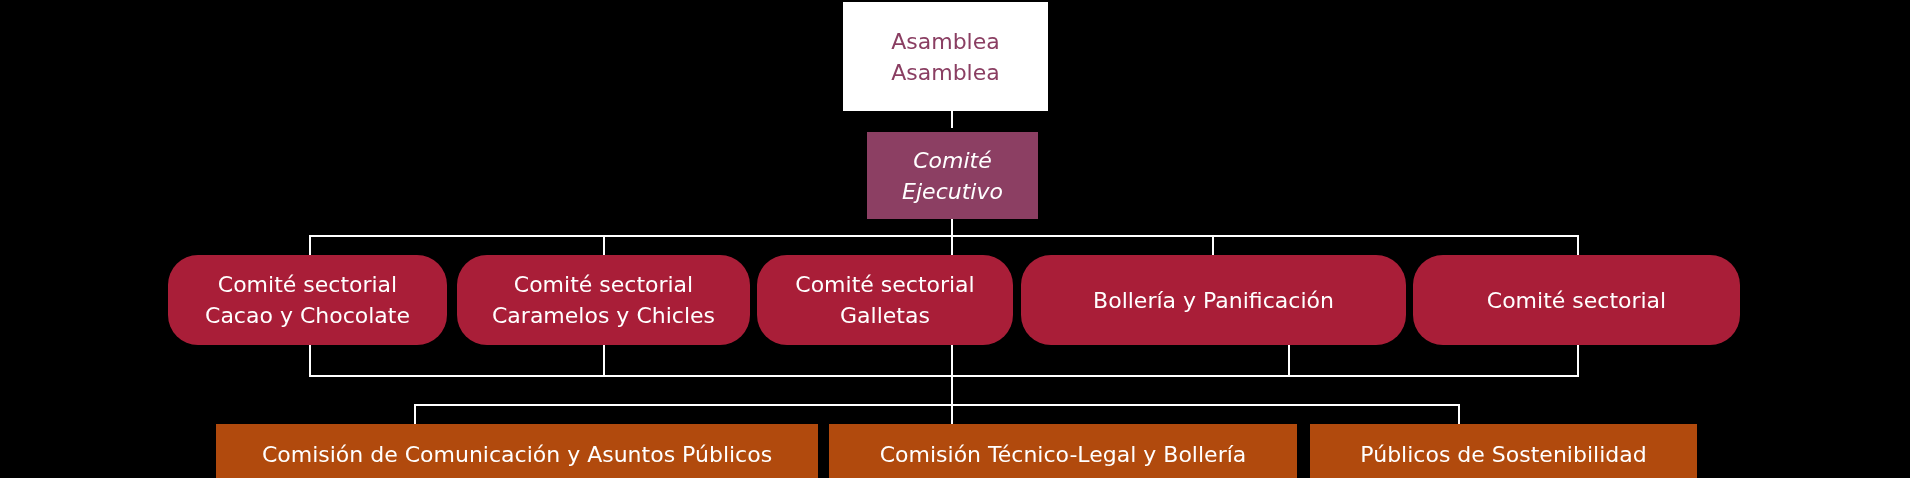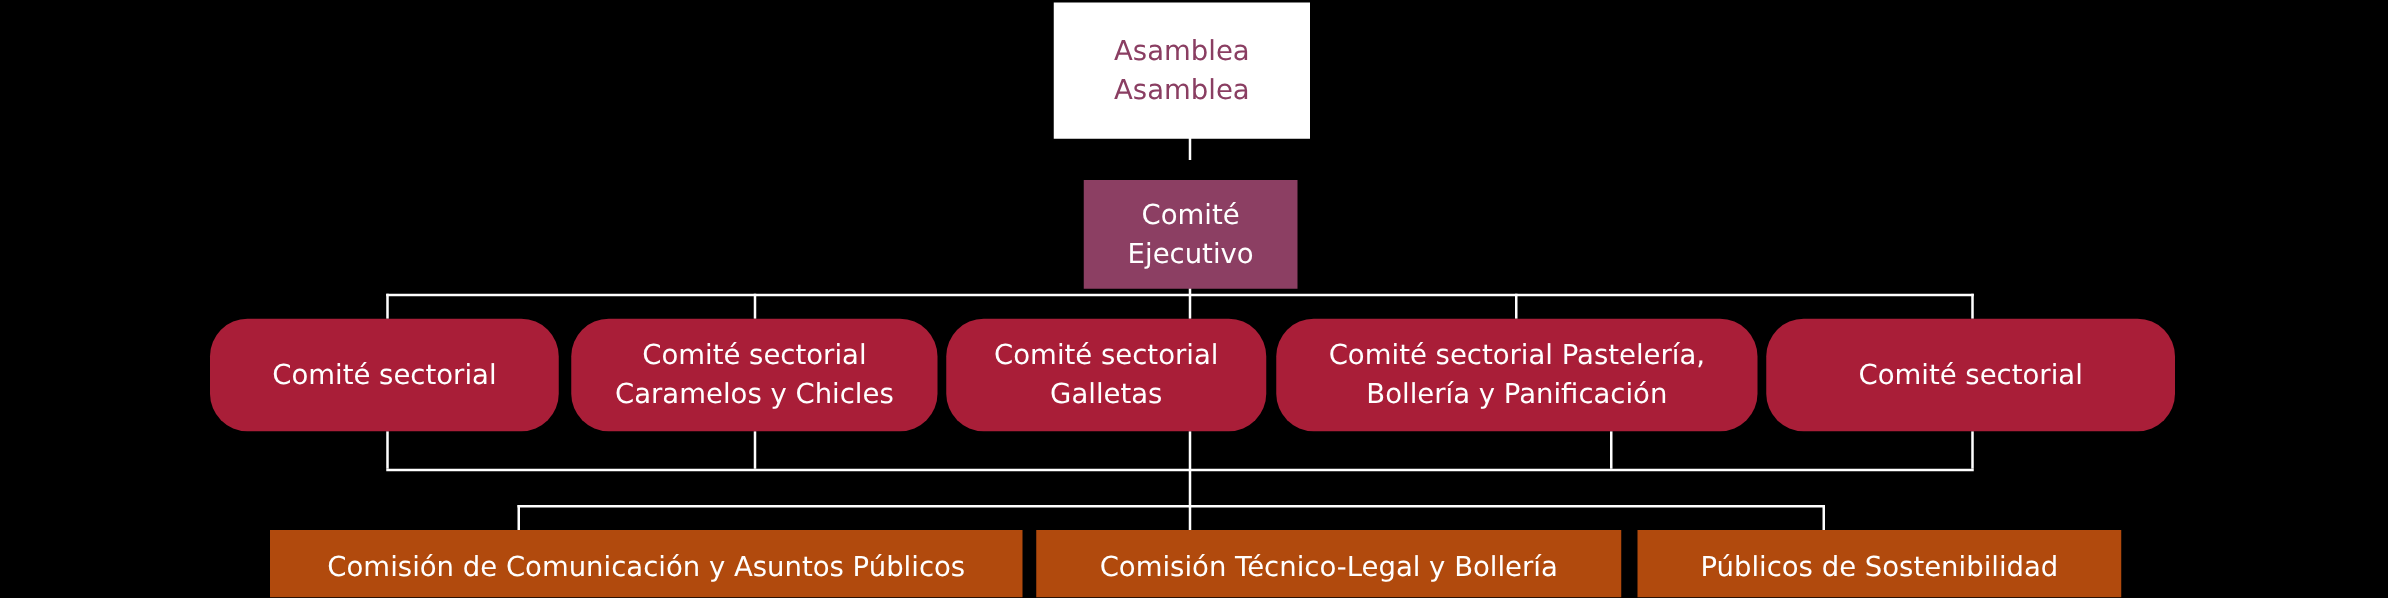--- a/index.html
+++ b/index.html
@@ -30,21 +30,21 @@
     align-items: center;
     justify-content: center;
     text-align: center;
     font-size: 22px;
     line-height: 31px;
     color: #FFFFFF;
   }
   .node span { display: block; white-space: nowrap; }
 
   .node-root      { left: 843px;  top: 2px;   width: 205px; height: 109px; background: #FFFFFF; color: #8A3E62; }
-  .node-exec      { left: 867px;  top: 144px; width: 171px; height: 87px; background: #8C3F63; }
+  .node-exec      { left: 867px;  top: 132px; width: 171px; height: 87px; background: #8C3F63; font-style: italic; }
 
   .node-sect      { top: 255px; height: 90px; background: #A91E38; border-radius: 30px; }
   .sect-1 { left: 168px;  width: 279px; }
   .sect-2 { left: 457px;  width: 293px; }
   .sect-3 { left: 757px;  width: 256px; }
   .sect-4 { left: 1021px; width: 385px; }
   .sect-5 { left: 1413px; width: 327px; }
 
   .node-comm      { top: 424px; height: 60px; background: #B14A0D; }
   .comm-1 { left: 216px;  width: 602px; }
@@ -107,31 +107,31 @@
     <span>Asamblea</span>
   </div>
 
   <div class="node node-exec">
     <span>Comité</span>
     <span>Ejecutivo</span>
   </div>
 
   <div class="node node-sect sect-1">
     <span>Comité sectorial</span>
+    <span>Cacao y Chocolate</span>
   </div>
   <div class="node node-sect sect-2">
     <span>Comité sectorial</span>
     <span>Caramelos y Chicles</span>
   </div>
   <div class="node node-sect sect-3">
     <span>Comité sectorial</span>
     <span>Galletas</span>
   </div>
   <div class="node node-sect sect-4">
-    <span>Comité sectorial Pastelería,</span>
     <span>Bollería y Panificación</span>
   </div>
   <div class="node node-sect sect-5">
     <span>Comité sectorial</span>
   </div>
 
   <div class="node node-comm comm-1">
     <span>Comisión de Comunicación y Asuntos Públicos</span>
   </div>
   <div class="node node-comm comm-2">

